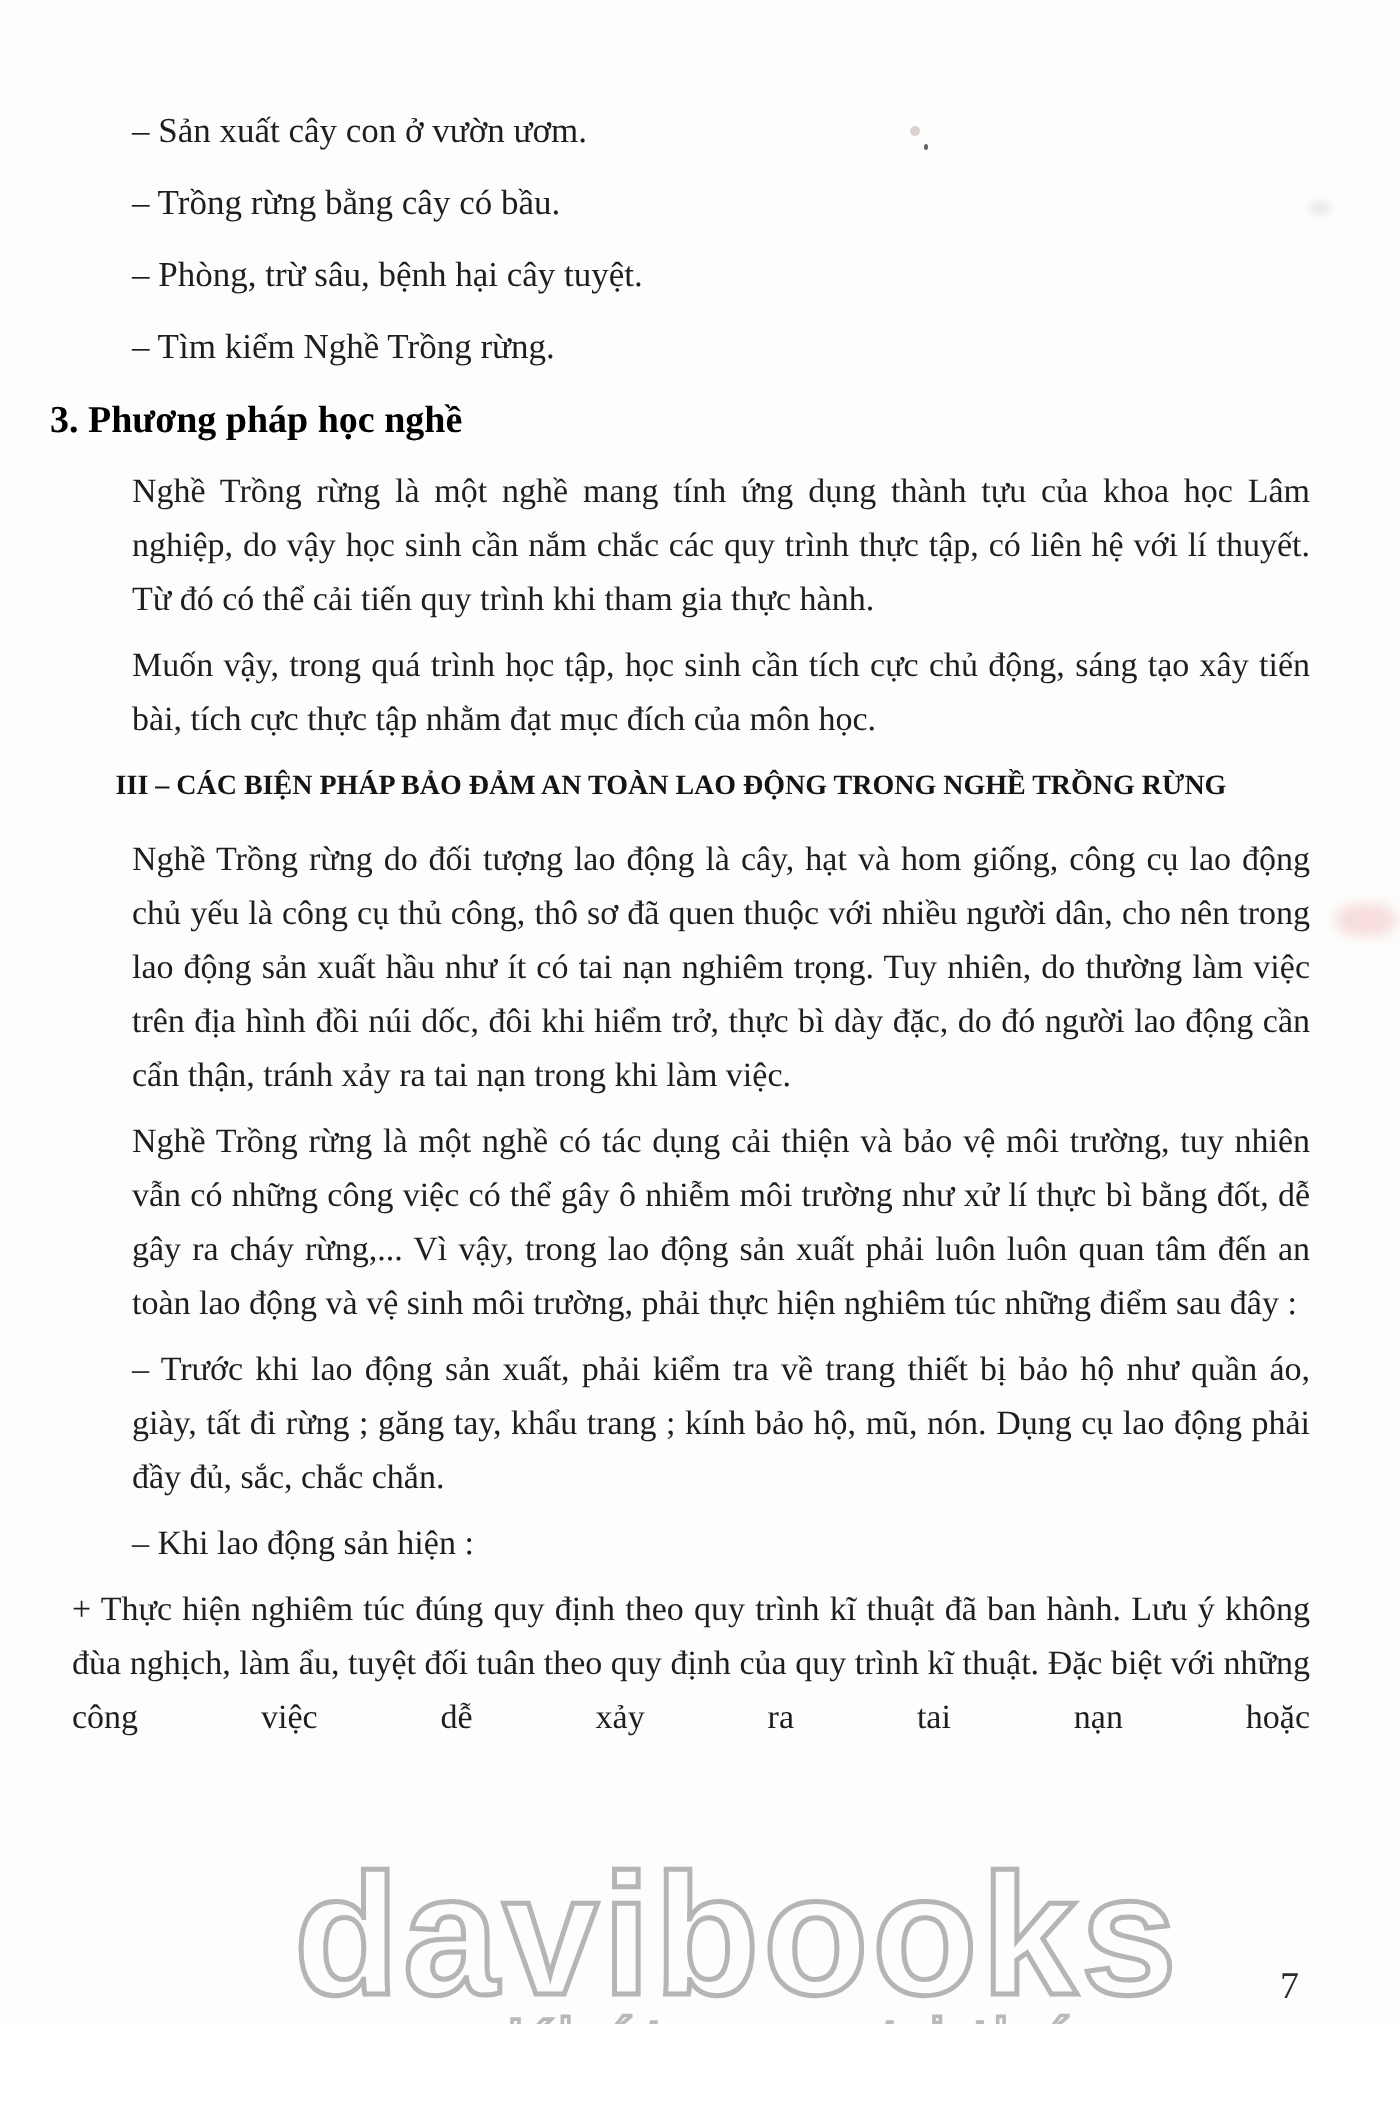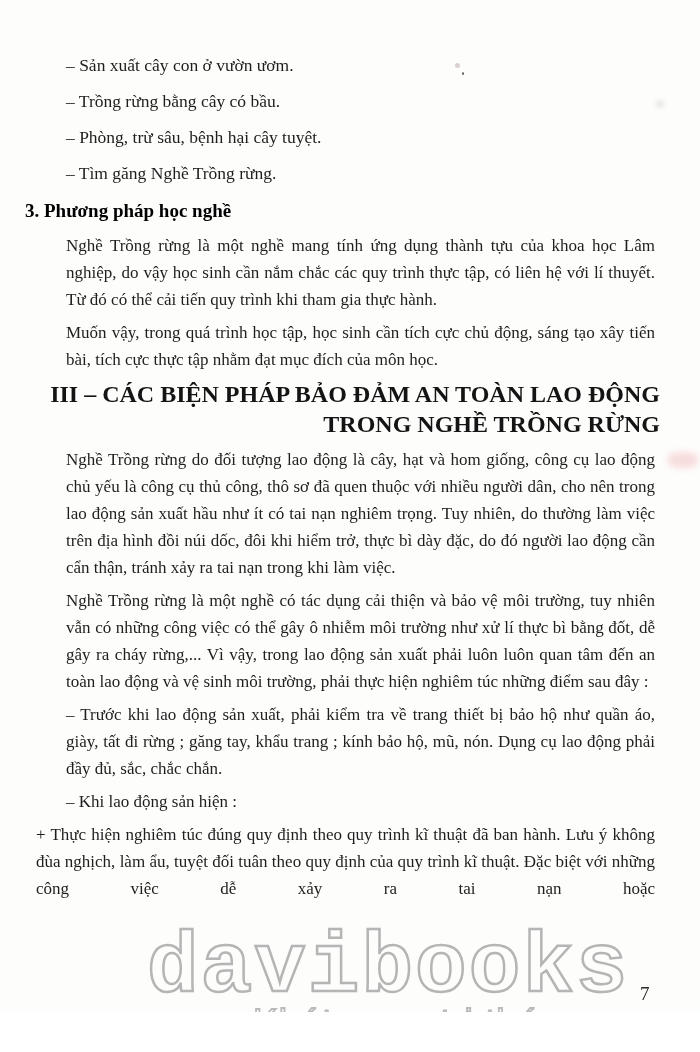--- a/index.html
+++ b/index.html
@@ -35,32 +35,32 @@
     margin: 0 45px 6px 66px;
     font-size: 17px;
     line-height: 27px;
     text-align: justify;
   }
 
   .para.cont { text-align-last: justify; margin-left: 36px; }
 
   .main-heading {
     margin: 4px 40px 7px 11px;
-    font-size: 24px;
+    font-size: 14px;
     line-height: 30px;
     font-weight: bold;
     color: #141414;
-    text-align: right;
+    text-align: center;
   }
 
   .watermark-brand {
     position: absolute;
     left: 147px;
     top: 925px;
-    font-family: Liberation Mono, monospace;
+    font-family: Liberation Sans, sans-serif;
     font-weight: bold;
     font-size: 86px;
     line-height: 1;
     letter-spacing: 2px;
     color: transparent;
     -webkit-text-stroke: 2.5px #b5b5b5;
     z-index: 3;
     pointer-events: none;
     white-space: nowrap;
   }
@@ -97,21 +97,21 @@
   .speck-4 { left: 655px; top: 100px; width: 10px; height: 8px; background: rgba(180,180,180,0.25); filter: blur(2px); }
 </style>
 </head>
 <body>
 
 <div class="page">
 
   <p class="bullet">– Sản xuất cây con ở vườn ươm.</p>
   <p class="bullet">– Trồng rừng bằng cây có bầu.</p>
   <p class="bullet">– Phòng, trừ sâu, bệnh hại cây tuyệt.</p>
-  <p class="bullet">– Tìm găng Nghề Trồng rừng.</p>
+  <p class="bullet">– Tìm kiểm Nghề Trồng rừng.</p>
 
   <h3 class="sub-heading">3. Phương pháp học nghề</h3>
 
   <p class="para">Nghề Trồng rừng là một nghề mang tính ứng dụng thành tựu của khoa học Lâm nghiệp, do vậy học sinh cần nắm chắc các quy trình thực tập, có liên hệ với lí thuyết. Từ đó có thể cải tiến quy trình khi tham gia thực hành.</p>
   <p class="para">Muốn vậy, trong quá trình học tập, học sinh cần tích cực chủ động, sáng tạo xây tiến bài, tích cực thực tập nhằm đạt mục đích của môn học.</p>
 
   <h2 class="main-heading">III – CÁC BIỆN PHÁP BẢO ĐẢM AN TOÀN LAO ĐỘNG TRONG NGHỀ TRỒNG RỪNG</h2>
 
   <p class="para">Nghề Trồng rừng do đối tượng lao động là cây, hạt và hom giống, công cụ lao động chủ yếu là công cụ thủ công, thô sơ đã quen thuộc với nhiều người dân, cho nên trong lao động sản xuất hầu như ít có tai nạn nghiêm trọng. Tuy nhiên, do thường làm việc trên địa hình đồi núi dốc, đôi khi hiểm trở, thực bì dày đặc, do đó người lao động cần cẩn thận, tránh xảy ra tai nạn trong khi làm việc.</p>
   <p class="para">Nghề Trồng rừng là một nghề có tác dụng cải thiện và bảo vệ môi trường, tuy nhiên vẫn có những công việc có thể gây ô nhiễm môi trường như xử lí thực bì bằng đốt, dễ gây ra cháy rừng,... Vì vậy, trong lao động sản xuất phải luôn luôn quan tâm đến an toàn lao động và vệ sinh môi trường, phải thực hiện nghiêm túc những điểm sau đây :</p>

